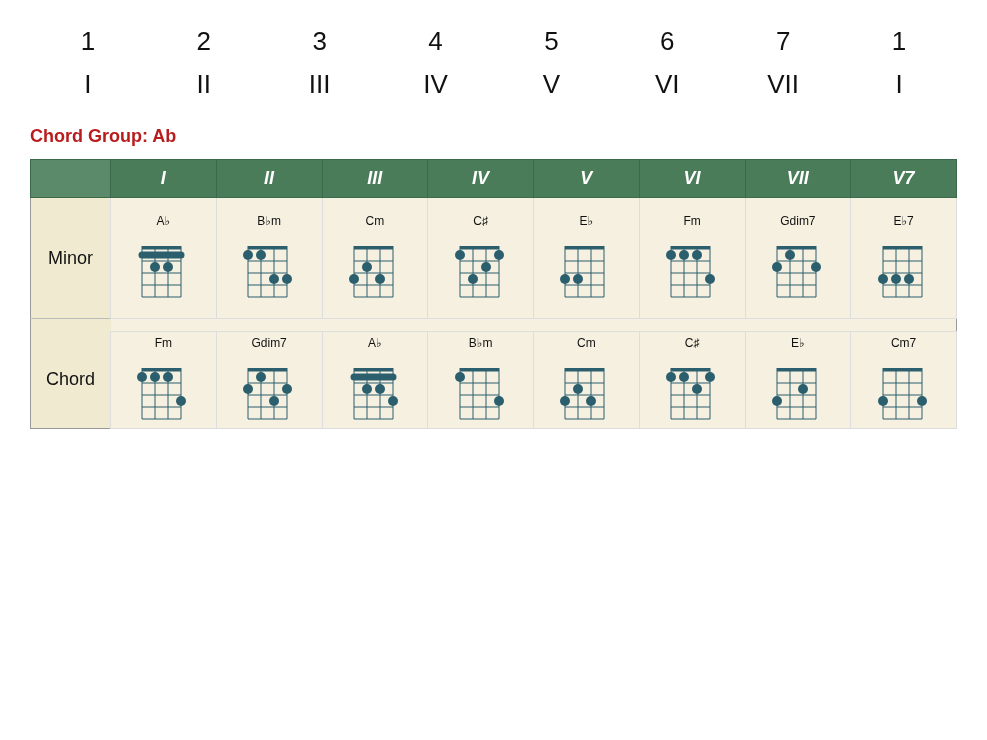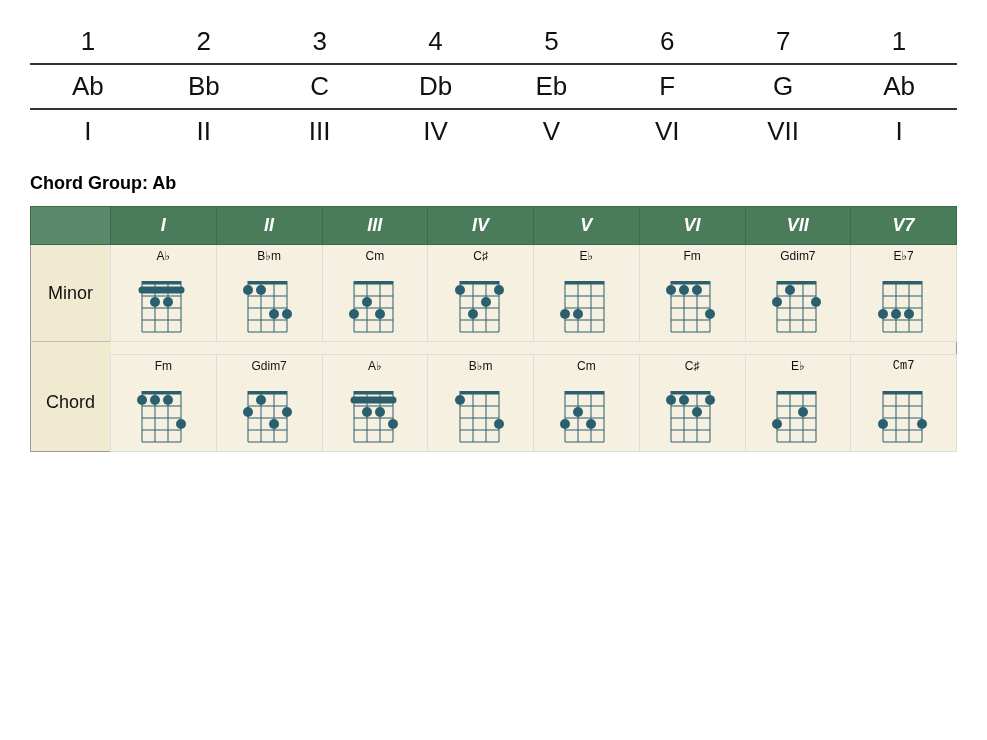--- a/index.html
+++ b/index.html
@@ -26,21 +26,21 @@
     }
     .scale-table tr.numbers td { font-size: 26px; }
     .scale-table tr.notes td { font-size: 26px; border-top: 2px solid #333; border-bottom: 2px solid #333; }
     .scale-table tr.roman td { font-size: 26px; }
 
     
     .chord-group-label {
       font-size: 18px;
       font-weight: bold;
       margin-bottom: 12px;
-      color: #000000;
+      color: #b91c1c;
     }
 
     
     .chord-table {
       width: 100%;
       border-collapse: collapse;
       border: 1px solid #999;
     }
     .chord-table th {
       background-color: #4a7c59;
@@ -89,30 +89,20 @@
   <tbody>
       <tr class="numbers">
     <td>1</td>
     <td>2</td>
     <td>3</td>
     <td>4</td>
     <td>5</td>
     <td>6</td>
     <td>7</td>
     <td>1</td>
-  </tr>
-  <tr class="notes">
-    <td>Ab</td>
-    <td>Bb</td>
-    <td>C</td>
-    <td>Db</td>
-    <td>Eb</td>
-    <td>F</td>
-    <td>G</td>
-    <td>Ab</td>
   </tr>
   <tr class="roman">
     <td>I</td>
     <td>II</td>
     <td>III</td>
     <td>IV</td>
     <td>V</td>
     <td>VI</td>
     <td>VII</td>
     <td>I</td>
@@ -260,21 +250,21 @@
               <line x1="8" y1="67" x2="47" y2="67" stroke="#2c5f6e" stroke-width="1"></line>
               <line x1="8" y1="16" x2="8" y2="67" stroke="#2c5f6e" stroke-width="1"></line>
               <line x1="21" y1="16" x2="21" y2="67" stroke="#2c5f6e" stroke-width="1"></line>
               <line x1="34" y1="16" x2="34" y2="67" stroke="#2c5f6e" stroke-width="1"></line>
               <line x1="47" y1="16" x2="47" y2="67" stroke="#2c5f6e" stroke-width="1"></line>
               <circle cx="21" cy="25" r="5" fill="#2c5f6e"></circle>
               <circle cx="8" cy="37" r="5" fill="#2c5f6e"></circle>
               <circle cx="47" cy="37" r="5" fill="#2c5f6e"></circle>
             </svg></div>
         </td>
-        <td style="background-color: rgb(245, 240, 224); border: 1px solid rgb(221, 221, 221); text-align: center; padding: 4px 2px; margin-top: 12px;">
+        <td style="background-color: rgb(245, 240, 224); border: 1px solid rgb(221, 221, 221); text-align: center; padding: 16px 2px; margin-top: 12px;">
           <div class="chord-name" style="font-size: 12px; margin-bottom: 2px;">E♭7</div>
           <div><svg width="58" height="68" xmlns="http://www.w3.org/2000/svg">
               <rect x="8" y="16" width="39" height="3" fill="#2c5f6e"></rect>
               <line x1="8" y1="19" x2="47" y2="19" stroke="#2c5f6e" stroke-width="1"></line>
               <line x1="8" y1="31" x2="47" y2="31" stroke="#2c5f6e" stroke-width="1"></line>
               <line x1="8" y1="43" x2="47" y2="43" stroke="#2c5f6e" stroke-width="1"></line>
               <line x1="8" y1="55" x2="47" y2="55" stroke="#2c5f6e" stroke-width="1"></line>
               <line x1="8" y1="67" x2="47" y2="67" stroke="#2c5f6e" stroke-width="1"></line>
               <line x1="8" y1="16" x2="8" y2="67" stroke="#2c5f6e" stroke-width="1"></line>
               <line x1="21" y1="16" x2="21" y2="67" stroke="#2c5f6e" stroke-width="1"></line>
@@ -421,21 +411,21 @@
               <line x1="8" y1="67" x2="47" y2="67" stroke="#2c5f6e" stroke-width="1"></line>
               <line x1="8" y1="16" x2="8" y2="67" stroke="#2c5f6e" stroke-width="1"></line>
               <line x1="21" y1="16" x2="21" y2="67" stroke="#2c5f6e" stroke-width="1"></line>
               <line x1="34" y1="16" x2="34" y2="67" stroke="#2c5f6e" stroke-width="1"></line>
               <line x1="47" y1="16" x2="47" y2="67" stroke="#2c5f6e" stroke-width="1"></line>
               <circle cx="8" cy="49" r="5" fill="#2c5f6e"></circle>
               <circle cx="34" cy="37" r="5" fill="#2c5f6e"></circle>
             </svg></div>
         </td>
         <td style="background-color: rgb(245, 240, 224); border: 1px solid rgb(221, 221, 221); text-align: center; padding: 4px 2px;">
-          <div class="chord-name" style="font-size: 12px; margin-bottom: 2px; font-family: Liberation Mono, monospace;">Cm7</div>
+          <div class="chord-name" style="font-size: 12px; margin-bottom: 2px;">Cm7</div>
           <div><svg width="58" height="68" xmlns="http://www.w3.org/2000/svg">
               <rect x="8" y="16" width="39" height="3" fill="#2c5f6e"></rect>
               <line x1="8" y1="19" x2="47" y2="19" stroke="#2c5f6e" stroke-width="1"></line>
               <line x1="8" y1="31" x2="47" y2="31" stroke="#2c5f6e" stroke-width="1"></line>
               <line x1="8" y1="43" x2="47" y2="43" stroke="#2c5f6e" stroke-width="1"></line>
               <line x1="8" y1="55" x2="47" y2="55" stroke="#2c5f6e" stroke-width="1"></line>
               <line x1="8" y1="67" x2="47" y2="67" stroke="#2c5f6e" stroke-width="1"></line>
               <line x1="8" y1="16" x2="8" y2="67" stroke="#2c5f6e" stroke-width="1"></line>
               <line x1="21" y1="16" x2="21" y2="67" stroke="#2c5f6e" stroke-width="1"></line>
               <line x1="34" y1="16" x2="34" y2="67" stroke="#2c5f6e" stroke-width="1"></line>

